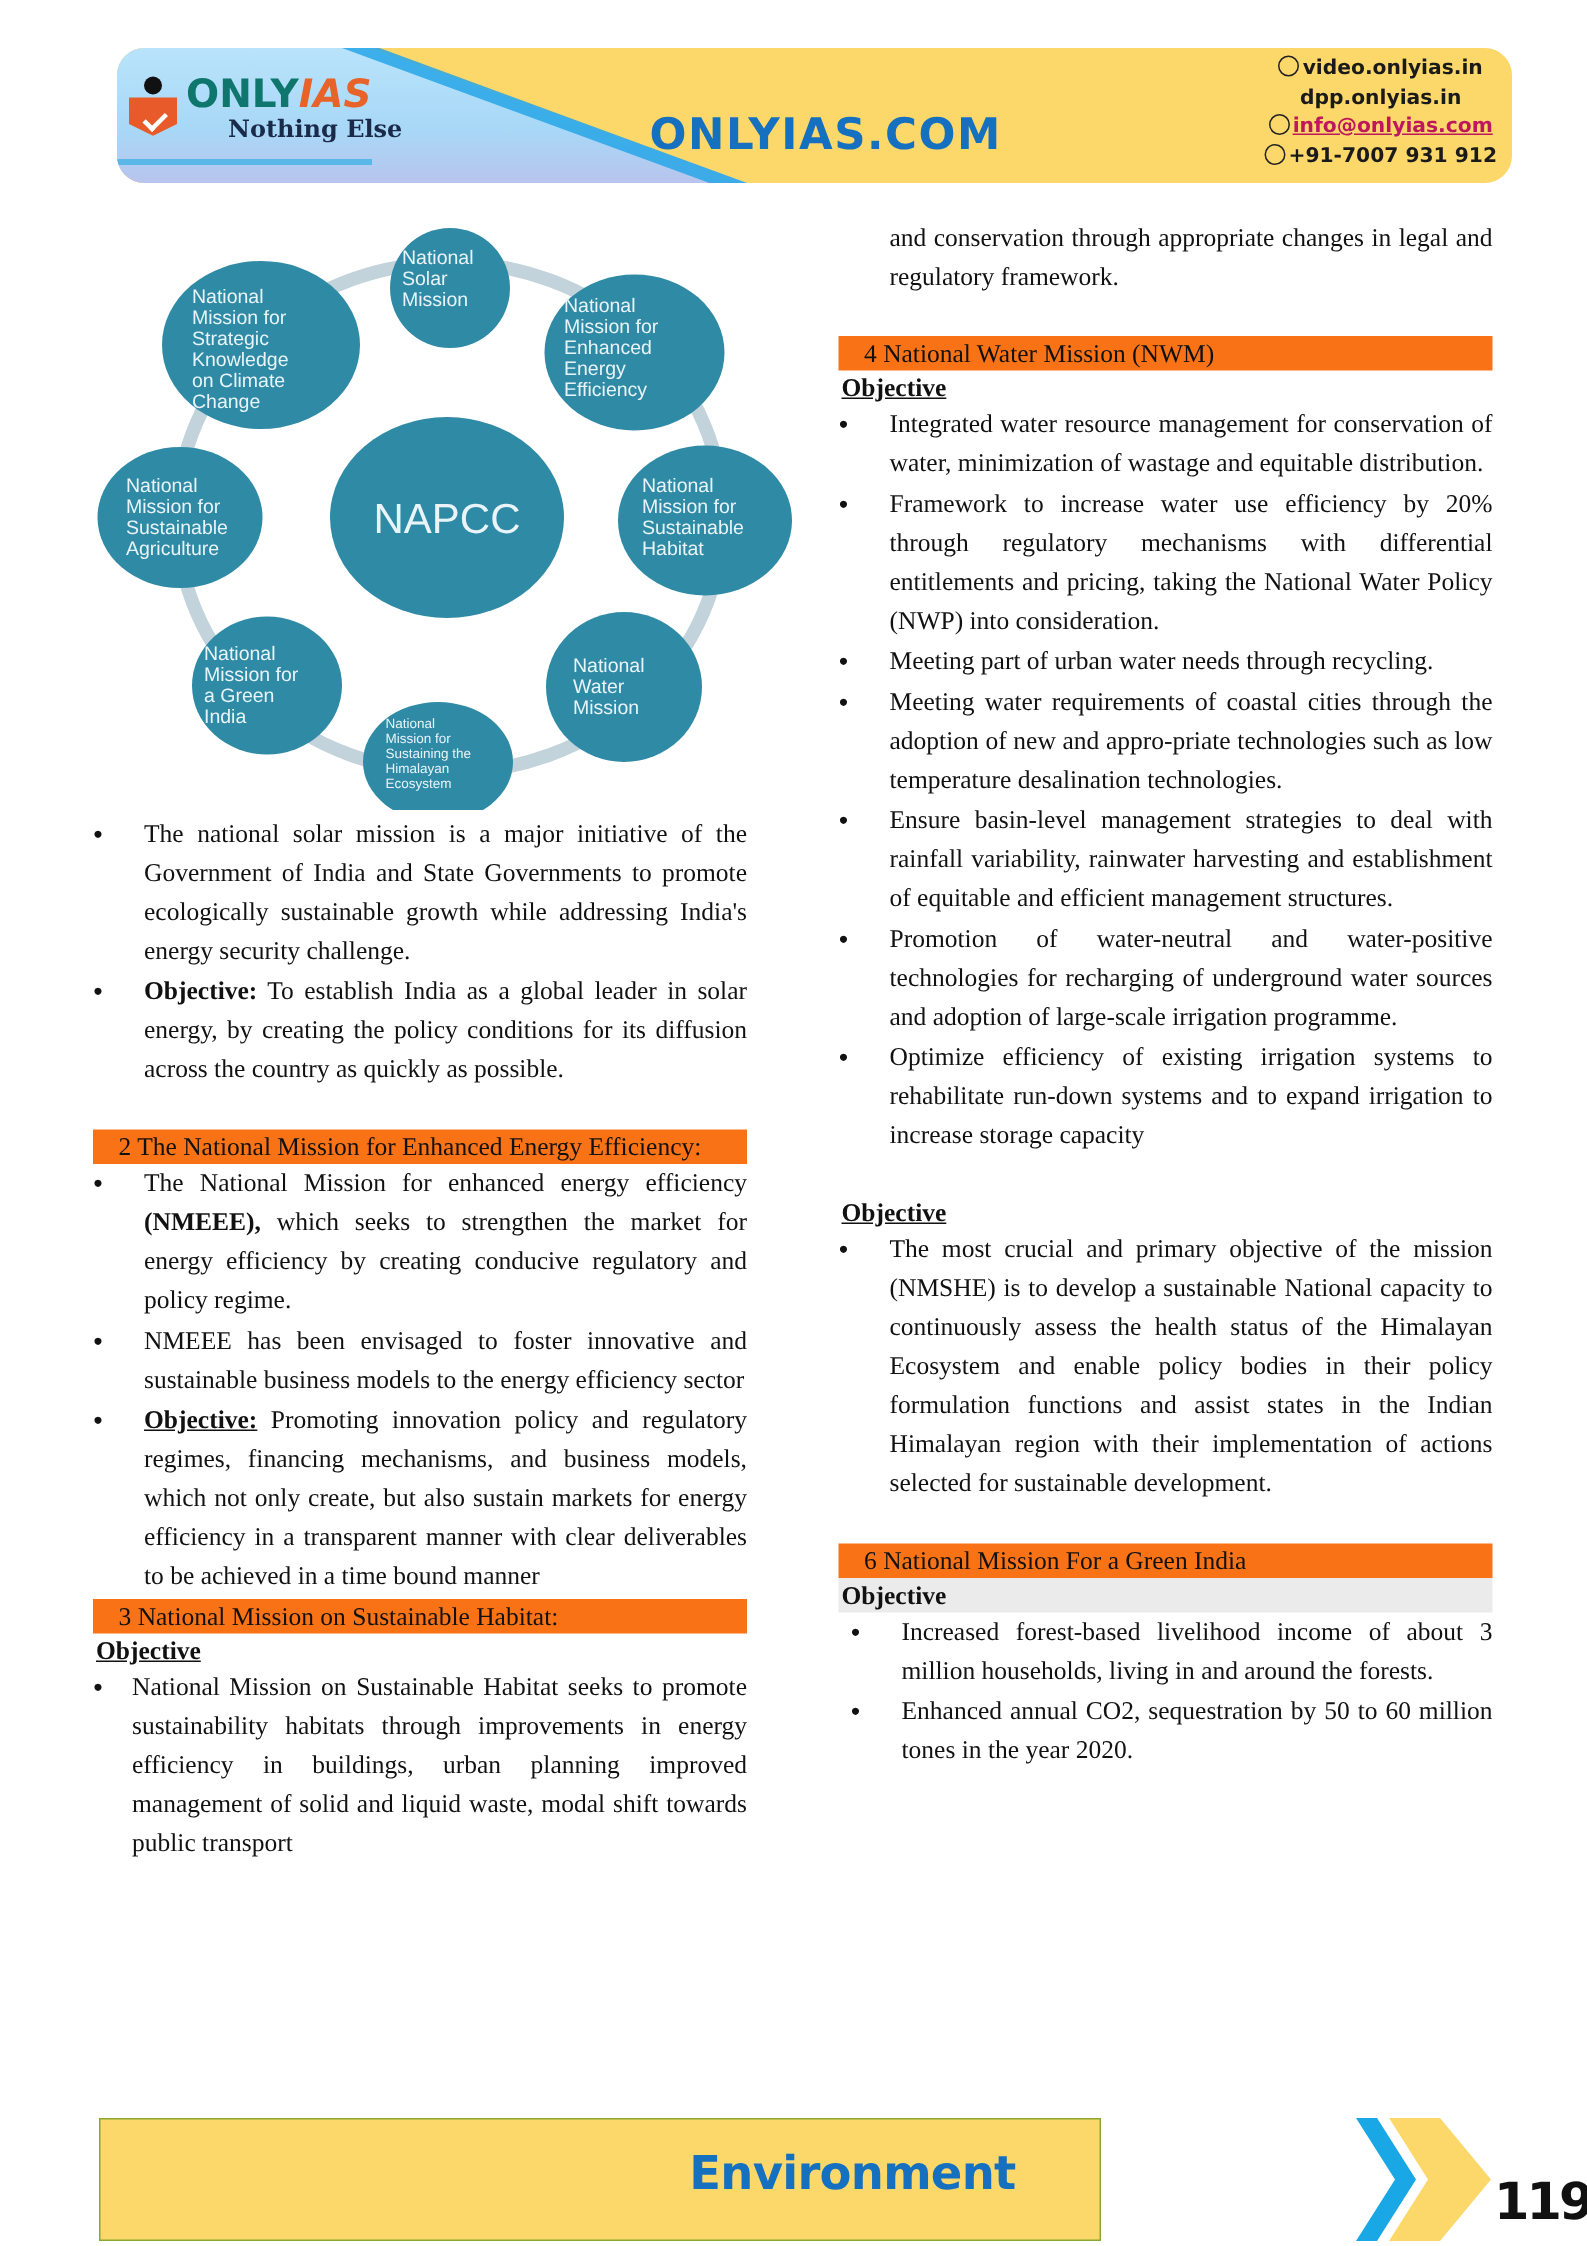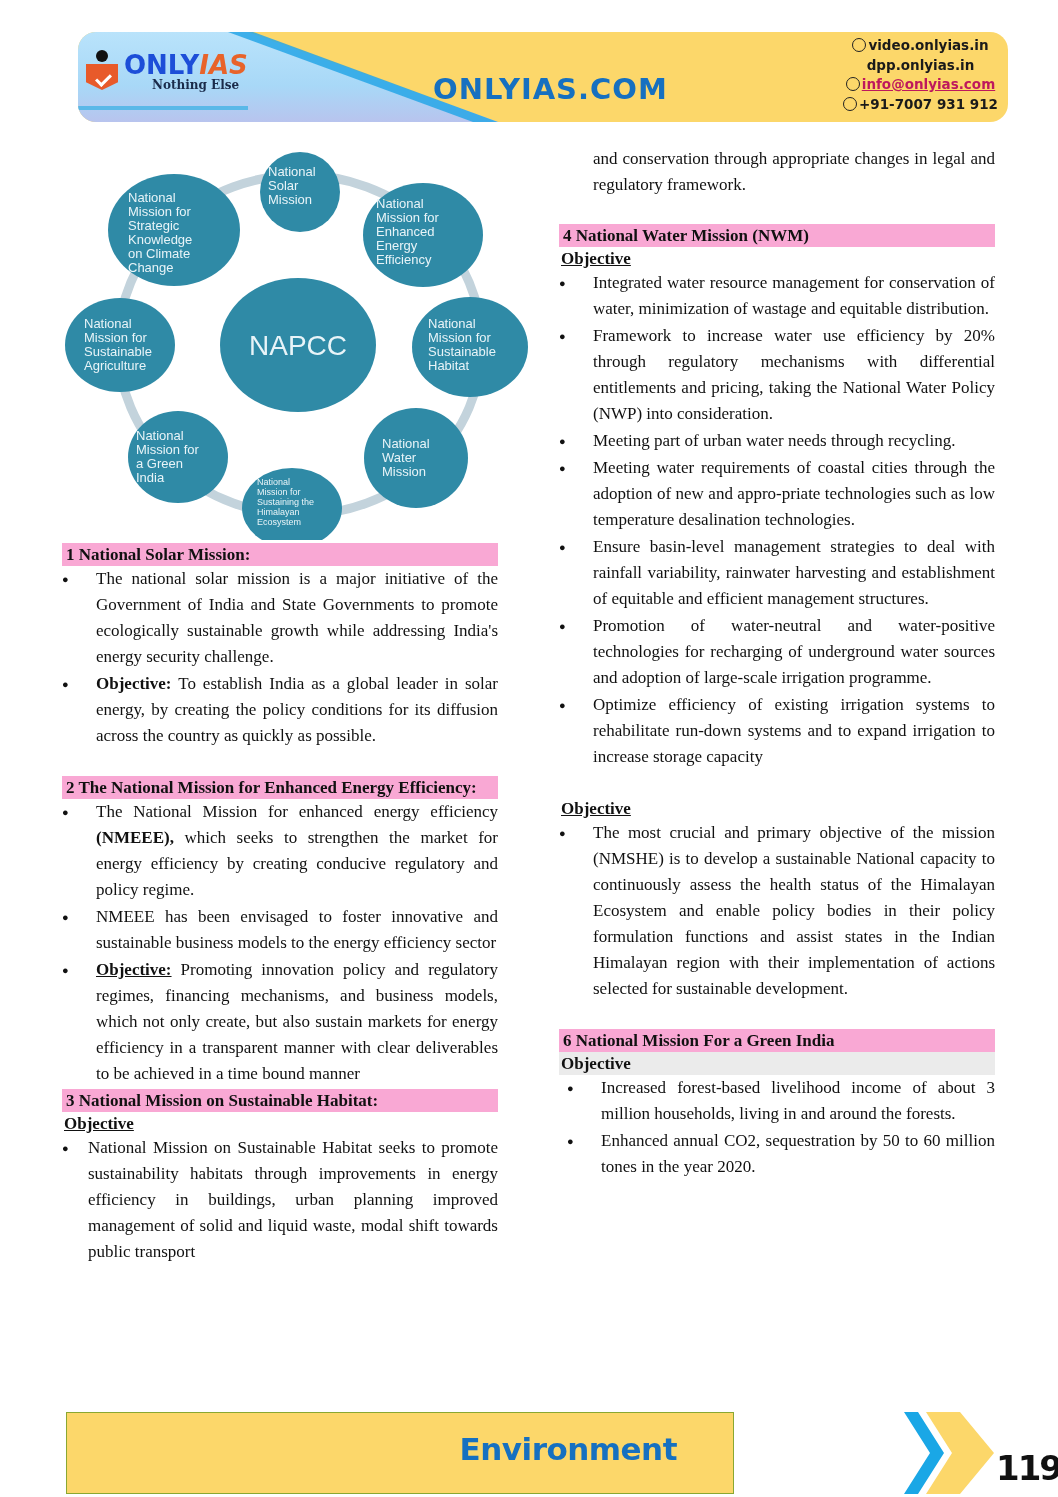--- a/index.html
+++ b/index.html
@@ -10,38 +10,38 @@
   .header .blue-wedge { position: absolute; left: 0; top: 0; width: 420px; height: 100%; background: linear-gradient(180deg, #b9e3fb 0%, #a8d8f7 60%, #b8c4ee 100%); clip-path: polygon(0 0, 170px 0, 420px 100%, 0 100%); }
   .header .blue-stripe { position: absolute; left: 0; top: 0; width: 420px; height: 100%; background: #27a6e6; clip-path: polygon(150px 0, 175px 0, 420px 100%, 395px 100%); opacity: .85; }
   .header .blue-bar { position: absolute; left: 0; top: 74px; width: 170px; height: 4px; background: #5ab8e8; }
   .logo { position: absolute; left: 6px; top: 18px; display: flex; align-items: center; }
   .logo-icon { width: 36px; height: 44px; position: relative; }
   .logo-icon .head { position: absolute; left: 12px; top: 0; width: 12px; height: 12px; border-radius: 50%; background: #111; }
   .logo-icon .box { position: absolute; left: 2px; top: 14px; width: 32px; height: 26px; background: #e85a2a; clip-path: polygon(0 0, 100% 0, 100% 70%, 50% 100%, 0 70%); border: 0; }
   .logo-icon .check { position: absolute; left: 12px; top: 24px; width: 12px; height: 6px; border-left: 3px solid #fff; border-bottom: 3px solid #fff; transform: rotate(-45deg); }
   .logo-text { margin-left: 4px; }
   .logo-brand { font-family: "DejaVu Sans", sans-serif; font-weight: bold; font-size: 26px; letter-spacing: 0px; line-height: 26px; }
-  .logo-brand .only { color: #1d4ed8; }
+  .logo-brand .only { color: #0f766e; }
   .logo-brand .ias { color: #e8632a; font-style: italic; }
-  .logo-tag { font-family: "DejaVu Serif", serif; font-weight: bold; font-size: 12px; color: #1a2b4a; margin-left: 28px; margin-top: 0px; }
+  .logo-tag { font-family: "DejaVu Serif", serif; font-weight: bold; font-size: 16px; color: #1a2b4a; margin-left: 28px; margin-top: 0px; }
   .site-title { position: absolute; left: 355px; top: 40px; font-family: "DejaVu Sans", sans-serif; font-weight: bold; font-size: 29px; color: #1670c0; letter-spacing: 1px; }
   .contacts { position: absolute; right: 10px; top: 4px; text-align: center; font-family: "DejaVu Sans", sans-serif; font-weight: bold; font-size: 13.5px; line-height: 19.5px; color: #1a1a1a; }
   .contacts .email { color: #be185d; text-decoration: underline; }
   .contacts .ic { display: inline-block; width: 14px; height: 14px; border: 1.5px solid #222; border-radius: 50%; vertical-align: -2px; margin-right: 2px; box-sizing: border-box; }
 
   
   .diagram { position: absolute; left: 60px; top: 140px; width: 480px; height: 400px; }
   .diagram svg { width: 100%; height: 100%; }
   .node-label { fill: #e8f4f8; font-family: "Liberation Sans", sans-serif; }
 
   
   .col { position: absolute; font-size: 17px; line-height: 26px; }
   .col-left { left: 62px; top: 543px; width: 436px; }
   .col-right { left: 559px; top: 146px; width: 436px; }
-  .sec-head { background: #f9a8d4; font-weight: bold; font-size: 17px; line-height: 23px; padding: 0 4px; text-align: justify; }
+  .sec-head { background: #f97316; font-weight: normal; font-size: 17px; line-height: 23px; padding: 0 17px; text-align: justify; }
   .obj-label { font-weight: bold; text-decoration: underline; line-height: 23px; padding-left: 2px; }
   .obj-label.plain { text-decoration: none; background: #ebebeb; }
   ul.bl { list-style: none; margin: 0; padding: 0; }
   ul.bl li { position: relative; padding-left: 34px; text-align: justify; margin: 0 0 1px 0; }
   ul.bl li::before { content: "\25CF"; position: absolute; left: 0; top: 0; font-size: 11px; }
   ul.bl.tight li { padding-left: 26px; }
   ul.bl.indented li { padding-left: 42px; }
   ul.bl.indented li::before { left: 8px; }
   .cont { padding-left: 34px; text-align: justify; }
   .gap { height: 26px; }
@@ -115,21 +115,20 @@
       <text class="node-label" font-size="13"><tspan x="24" y="188">National</tspan><tspan x="24" y="202">Mission for</tspan><tspan x="24" y="216">Sustainable</tspan><tspan x="24" y="230">Agriculture</tspan></text>
     </g>
     <g>
       <ellipse cx="114" cy="90" rx="66" ry="56" fill="#2f8aa6"></ellipse>
       <text class="node-label" font-size="13"><tspan x="68" y="62">National</tspan><tspan x="68" y="76">Mission for</tspan><tspan x="68" y="90">Strategic</tspan><tspan x="68" y="104">Knowledge</tspan><tspan x="68" y="118">on Climate</tspan><tspan x="68" y="132">Change</tspan></text>
     </g>
   </svg>
 </div>
 
 <div class="col col-left">
-  <div class="sec-head">1 National Solar Mission:</div>
   <ul class="bl">
     <li><span>The national solar mission is a major initiative of the Government of India and State Governments to promote ecologically sustainable growth while addressing India's energy security challenge.</span></li>
     <li><b>Objective:</b><span> To establish India as a global leader in solar energy, by creating the policy conditions for its diffusion across the country as quickly as possible.</span></li>
   </ul>
   <div class="gap"></div>
   <div class="sec-head">2 The National Mission for Enhanced Energy Efficiency:</div>
   <ul class="bl">
     <li><span>The National Mission for enhanced energy efficiency </span><b>(NMEEE),</b><span> which seeks to strengthen the market for energy efficiency by creating conducive regulatory and policy regime.</span></li>
     <li><span>NMEEE has been envisaged to foster innovative and sustainable business models to the energy efficiency sector</span></li>
     <li><b class="u">Objective:</b><span> Promoting innovation policy and regulatory regimes, financing mechanisms, and business models, which not only create, but also sustain markets for energy efficiency in a transparent manner with clear deliverables to be achieved in a time bound manner</span></li>

